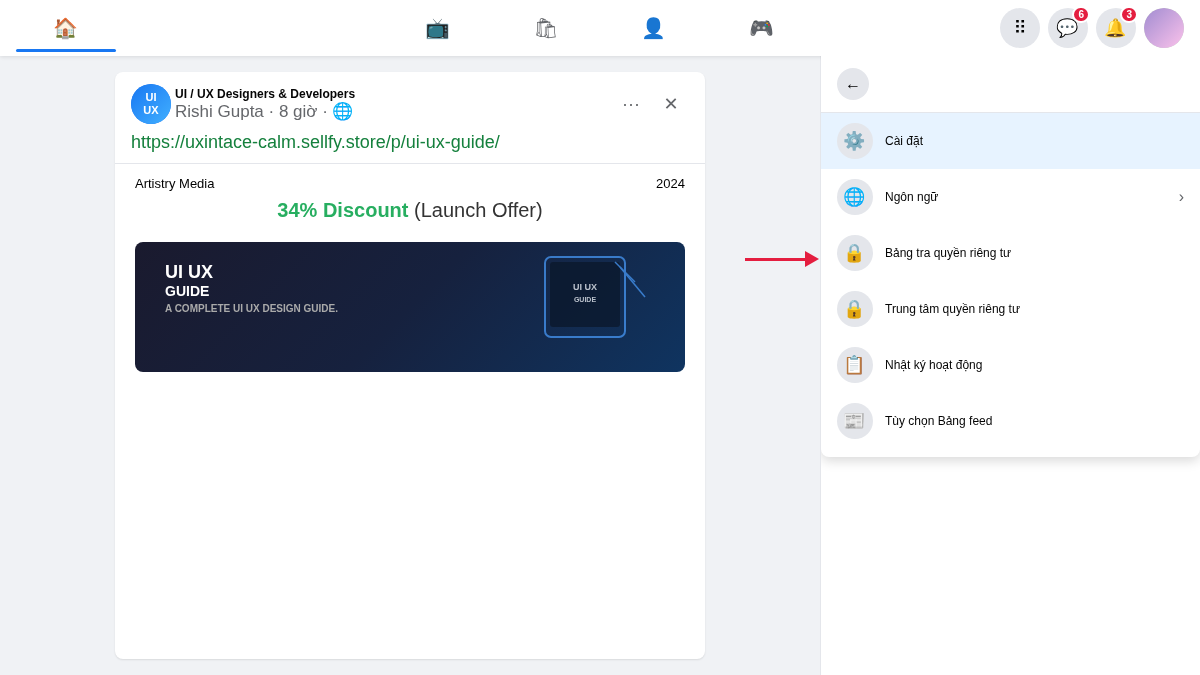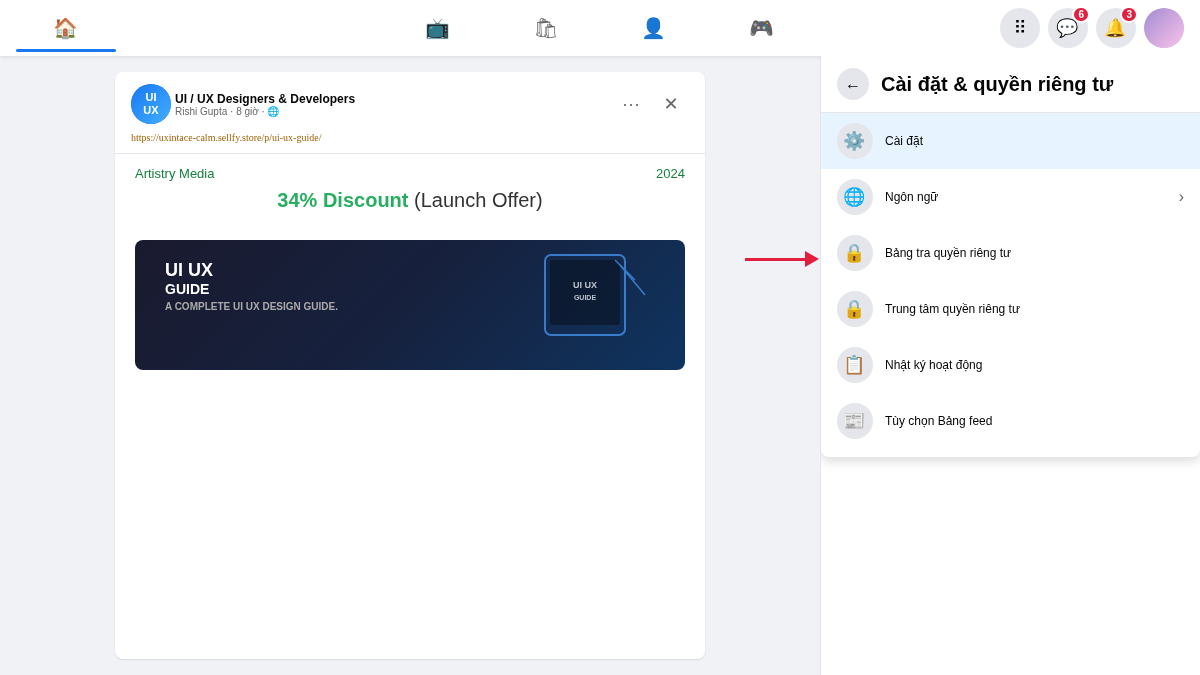--- a/index.html
+++ b/index.html
@@ -177,21 +177,21 @@
       font-weight: bold;
       text-align: center;
       line-height: 1.2;
     }
     .post-meta-title {
       font-weight: 600;
       font-size: 12px;
       color: #050505;
     }
     .post-meta-sub {
-      font-size: 10px;
+      font-size: 17px;
       color: #65676b;
       display: flex;
       align-items: center;
       gap: 4px;
     }
     .post-actions-top {
       display: flex;
       align-items: center;
       gap: 4px;
     }
@@ -202,56 +202,55 @@
       display: flex;
       align-items: center;
       justify-content: center;
       cursor: pointer;
       color: #65676b;
       font-size: 18px;
     }
 
     .post-link {
       padding: 0 16px 10px;
-      color: #a16207;
-      font-size: 10px;
-      cursor: pointer;
-      font-family: Liberation Serif, serif;
+      color: #15803d;
+      font-size: 18px;
+      cursor: pointer;
     }
 
     .post-image-area {
       background: #fff;
       border-top: 1px solid #e4e6eb;
       position: relative;
     }
     .post-image-header {
       display: flex;
       justify-content: space-between;
       padding: 12px 20px 8px;
       font-size: 13px;
-      color: #15803d;
+      color: #000000;
     }
     .post-image-title {
       text-align: center;
       padding: 10px 30px;
     }
     .post-image-title h2 {
       font-size: 28px;
       font-weight: 900;
       color: #111;
       line-height: 1.3;
     }
     .post-image-title h2 span {
       color: #1877f2;
     }
     .post-image-discount {
       font-size: 20px;
       color: #333;
       text-align: center;
-      padding-bottom: 28px;
+      padding-bottom: 20px;
     }
     .post-image-discount strong {
       color: #27ae60;
     }
     .post-image-mockup {
       background: linear-gradient(135deg, #1a1a2e 0%, #16213e 50%, #0f3460 100%);
       margin: 0 20px 12px;
       border-radius: 8px;
       height: 130px;
       display: flex;
@@ -540,21 +539,20 @@
     <div class="arrow-head"></div>
   </div>
 
   <div class="right-panel">
 
     <div class="dropdown-menu">
       <div class="dropdown-header">
         <div class="dropdown-back">
           <span>←</span>
         </div>
-        <span class="dropdown-title">Cài đặt &amp; quyền riêng tư</span>
       </div>
 
       <div class="menu-item active">
         <div class="menu-item-left">
           <div class="menu-item-icon">⚙️</div>
           <span class="menu-item-label">Cài đặt</span>
         </div>
       </div>
 
       <div class="menu-item">

